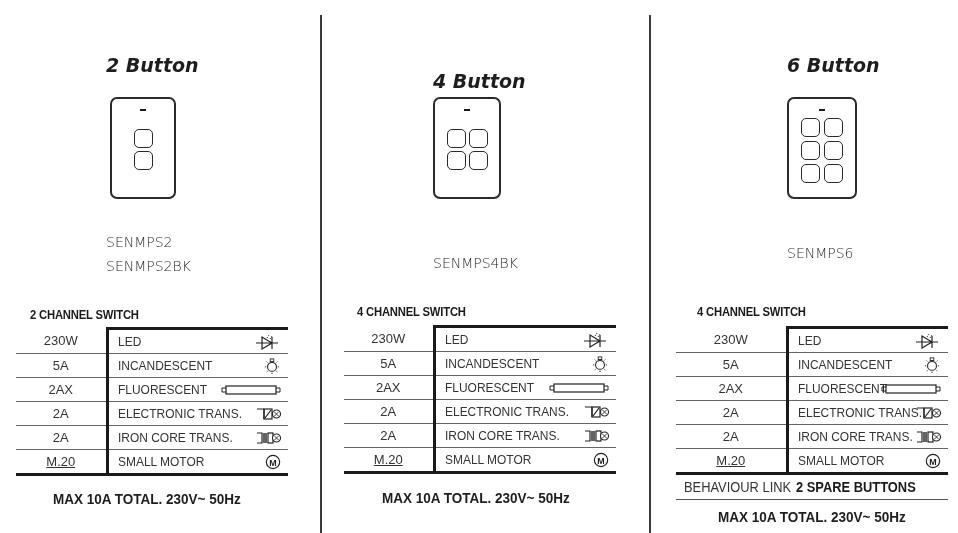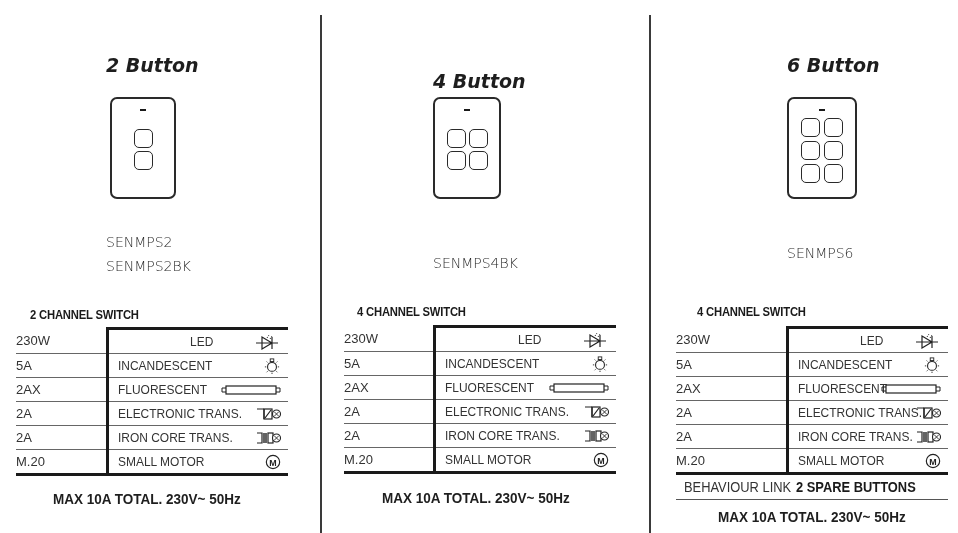--- a/index.html
+++ b/index.html
@@ -8,24 +8,24 @@
   .divider { position:absolute; top:15px; bottom:0; width:2px; background:#3a3a3a; }
   .panel { position:absolute; top:0; height:533px; }
   .title { position:absolute; font-family:"DejaVu Sans", sans-serif; font-weight:bold; font-size:19px; color:#1e1e1e; white-space:nowrap;font-style:italic; }
   .device { position:absolute; width:66px; height:102px; border:2px solid #2a2a2a; border-radius:7px; box-sizing:border-box; background:#fff; }
   .device .led { position:absolute; top:10px; left:50%; width:6px; height:2px; margin-left:-3px; background:#1a1a1a; }
   .device .btn { position:absolute; width:19px; height:19px; border:1.6px solid #2a2a2a; border-radius:5px; box-sizing:border-box; }
   .model { position:absolute; font-family:"DejaVu Sans", sans-serif; font-size:14px; line-height:24px; color:#2a2a2a; font-weight:300; white-space:nowrap; }
   .heading { position:absolute; font-family:"Liberation Sans", sans-serif; font-weight:bold; font-size:12.5px; letter-spacing:-0.2px; color:#1a1a1a; white-space:nowrap; transform:scaleX(0.9); transform-origin:left; }
   table.spec { position:absolute; border-collapse:collapse; font-family:"Liberation Sans", sans-serif; font-size:13px; color:#333; }
   table.spec td { height:23px; padding:0; border-bottom:1.3px solid #666; vertical-align:middle; }
-  table.spec td.rating { text-align:left; }
+  table.spec td.rating { text-align:center; }
   table.spec td.load { border-left:3px solid #1a1a1a; padding-left:9px; position:relative; }
-  table.spec tr:first-child td.load { border-top:3px solid #1a1a1a;text-align:center; }
-  table.spec tr.last td { border-bottom:3px solid #1a1a1a; }
+  table.spec tr:first-child td.load { border-top:3px solid #1a1a1a; }
+  table.spec tr.last td { border-bottom:3px solid #1a1a1a;text-decoration:underline; }
   table.spec td.load .ico { position:absolute; right:6px; top:50%; transform:translateY(-50%); height:16px; }
   .txt { transform:scaleX(0.92); transform-origin:left; display:inline-block; white-space:nowrap; }
   .behav { position:absolute; font-size:14px; color:#333; }
   .behav-line { position:absolute; height:1.3px; background:#555; }
   .footer { position:absolute; font-family:"Liberation Sans", sans-serif; font-weight:bold; font-size:15px; color:#1e1e1e; white-space:nowrap; transform:scaleX(0.9); transform-origin:left; }
 </style>
 </head>
 <body>
 
 <div class="divider" style="left:320px;"></div>

